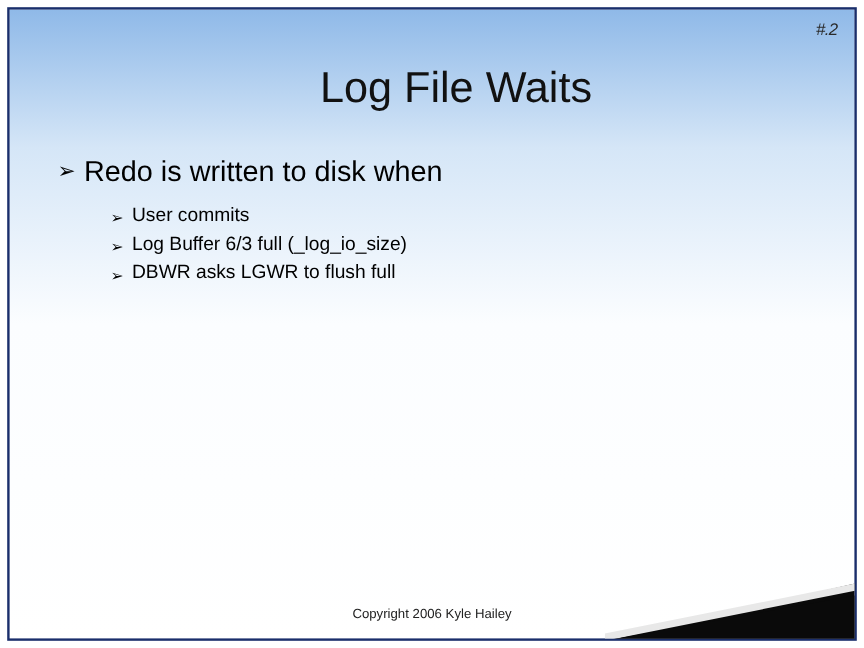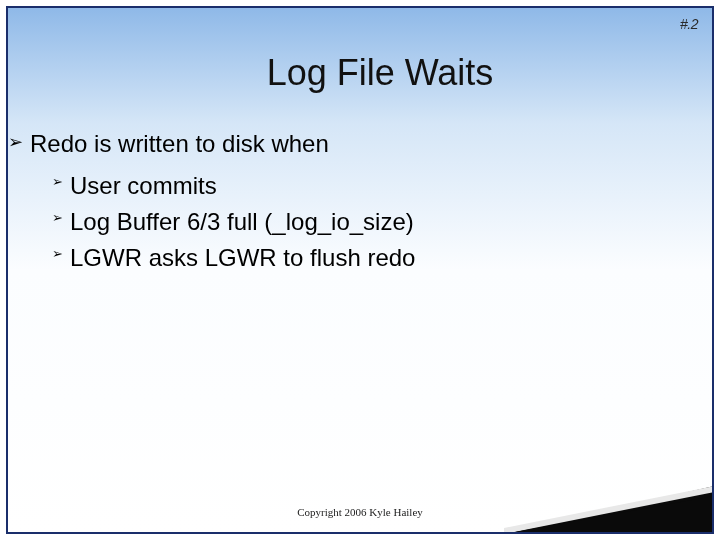--- a/index.html
+++ b/index.html
@@ -28,20 +28,21 @@
     text-align: center;
     font-size: 36px;
     color: #111;
     font-weight: 400;
     margin-top: 44px;
     margin-bottom: 34px;
     font-family: Arial, sans-serif;
     padding-left: 40px;
   }
   .content {
+    padding-left: 40px;
     padding-right: 30px;
   }
   .lvl1 {
     font-size: 24px;
     color: #000;
     margin-bottom: 8px;
     padding-left: 22px;
     position: relative;
     line-height: 1.35;
   }
@@ -51,41 +52,40 @@
     left: 0; top: 2px;
     font-size: 18px;
     color: #000;
   }
   .sub {
     margin-left: 44px;
     margin-top: 4px;
     margin-bottom: 10px;
   }
   .lvl2 {
-    font-size: 24px;
+    font-size: 16px;
     color: #000;
     padding-left: 18px;
     position: relative;
     line-height: 1.5;
   }
   .lvl2::before {
     content: "➢";
     position: absolute;
     left: 0; top: 4px;
     font-size: 13px;
     color: #000;
   }
   .copyright {
     position: absolute;
     bottom: 14px;
     left: 0; right: 0;
     text-align: center;
     font-size: 11px;
     color: #222;
-    font-family: Liberation Serif, serif;
   }
   .corner {
     position: absolute;
     right: -2px;
     bottom: -2px;
     width: 210px;
     height: 48px;
   }
   .corner svg { display: block; }
 </style>
@@ -98,21 +98,21 @@
 
   <h1 class="title">Log File Waits</h1>
 
   <div class="content">
 
     <div class="lvl1">Redo is written to disk when</div>
 
     <div class="sub">
       <div class="lvl2">User commits</div>
       <div class="lvl2">Log Buffer 6/3 full (_log_io_size)</div>
-      <div class="lvl2">LGWR asks LGWR to flush redo</div>
+      <div class="lvl2">DBWR asks LGWR to flush full</div>
     </div>
 
 
   </div>
 
   <div class="copyright">Copyright 2006 Kyle Hailey</div>
 
   <div class="corner">
     <svg width="210" height="48" viewBox="0 0 210 48">
       <polygon points="0,48 210,0 210,48" fill="#0a0a0a"></polygon>

